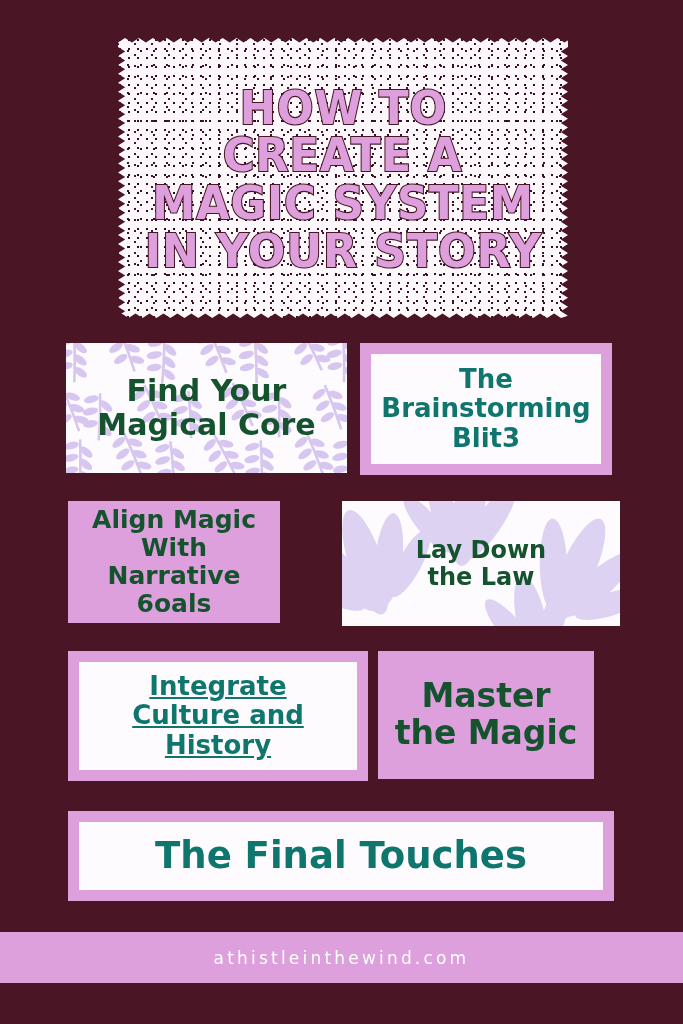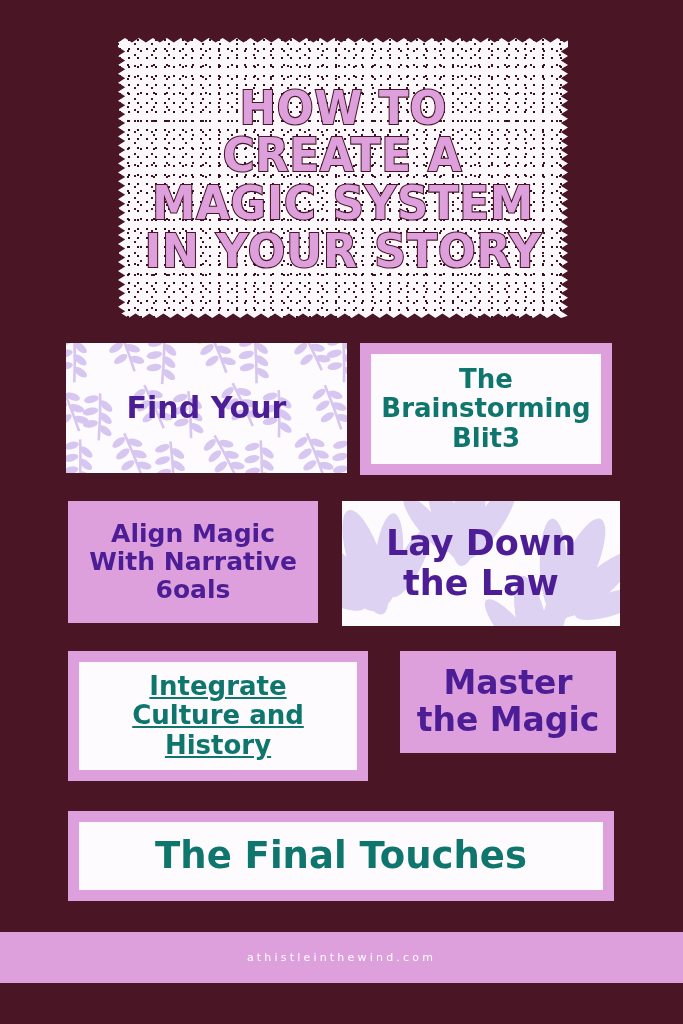--- a/index.html
+++ b/index.html
@@ -148,21 +148,21 @@
   
   .style-sprig {
     background-color: #fdfbfe;
   }
   .sprig-layer {
     position: absolute;
     inset: -10px;
     z-index: 1;
     opacity: 1;
   }
-  .txt-dark { color: #4c1d95; }
+  .txt-dark { color: #14532d; }
   .txt-orchid { color: #0f766e; }
 
   
   .style-frond { background-color: #fdfbfe; }
   .frond-layer { position: absolute; inset: -8px; z-index: 1; }
 
   
   .style-solid { background-color: #dda0dd; }
 
   
@@ -179,21 +179,21 @@
     width: 683px;
     height: 51px;
     background: #dda0dd;
     display: flex;
     align-items: center;
     justify-content: center;
   }
   .footer-text {
     color: #ffffff;
     font-family: "DejaVu Sans", sans-serif;
-    font-size: 11px;
+    font-size: 17px;
     letter-spacing: 3.2px;
     font-weight: 400;
   }
 </style>
 </head>
 <body>
 
 <div class="pin">
 
   <div class="title-block">
@@ -240,35 +240,36 @@
           <use href="#sprig" x="24" y="106" transform="rotate(13 24 106)"></use>
           <use href="#sprig" x="68" y="100" transform="rotate(-10 68 100)"></use>
           <use href="#sprig" x="114" y="108" transform="rotate(8 114 108)"></use>
           <use href="#sprig" x="158" y="102" transform="rotate(-15 158 102)"></use>
           <use href="#sprig" x="204" y="107" transform="rotate(11 204 107)"></use>
           <use href="#sprig" x="250" y="100" transform="rotate(-9 250 100)"></use>
           <use href="#sprig" x="292" y="105" transform="rotate(12 292 105)"></use>
         </svg>
         <div class="card-label txt-dark" style="font-size:30px;">
           <span>Find Your</span><br>
+          <span>Magical Core</span>
         </div>
       </div>
 
       <div class="card style-bordered" style="left:360px;top:0px;width:252px;height:132px;">
         <div class="card-label txt-orchid" style="font-size:26px;">
           <span>The</span><br>
           <span>Brainstorming</span><br>
           <span>Blit3</span>
         </div>
       </div>
     </div>
 
     <div class="row" style="top:158px;height:130px;">
 
-      <div class="card style-solid" style="left:68px;top:0px;width:250px;height:122px;">
+      <div class="card style-solid" style="left:68px;top:0px;width:212px;height:122px;">
         <div class="card-label txt-dark" style="font-size:25px;">
           <span>Align Magic</span><br>
           <span>With Narrative</span><br>
           <span>6oals</span>
         </div>
       </div>
 
       <div class="card style-frond" style="left:342px;top:0px;width:278px;height:125px;">
         <svg class="frond-layer" viewBox="0 0 280 130" preserveAspectRatio="xMidYMid slice">
           <g fill="#ded2f2">
@@ -291,38 +292,38 @@
               <ellipse cx="23" cy="4" rx="13" ry="45" transform="rotate(25 23 4)"></ellipse>
               <ellipse cx="42" cy="16" rx="11" ry="36" transform="rotate(48 42 16)"></ellipse>
             </g>
             <g transform="translate(188,122) rotate(-12)">
               <ellipse cx="0" cy="0" rx="14" ry="44"></ellipse>
               <ellipse cx="-20" cy="5" rx="11" ry="38" transform="rotate(-28 -20 5)"></ellipse>
               <ellipse cx="20" cy="4" rx="11" ry="38" transform="rotate(28 20 4)"></ellipse>
             </g>
           </g>
         </svg>
-        <div class="card-label txt-dark" style="font-size:35px;">
+        <div class="card-label txt-dark" style="font-size:24px;">
           <span>Lay Down</span><br>
           <span>the Law</span>
         </div>
       </div>
     </div>
 
     <div class="row" style="top:308px;height:135px;">
 
       <div class="card style-bordered" style="left:68px;top:0px;width:300px;height:130px;">
         <div class="card-label txt-orchid" style="font-size:26px;text-decoration:underline;">
           <span>Integrate</span><br>
           <span>Culture and</span><br>
           <span>History</span>
         </div>
       </div>
 
-      <div class="card style-solid" style="left:400px;top:0px;width:216px;height:102px;">
+      <div class="card style-solid" style="left:378px;top:0px;width:216px;height:128px;">
         <div class="card-label txt-dark" style="font-size:33px;">
           <span>Master</span><br>
           <span>the Magic</span>
         </div>
       </div>
     </div>
 
     <div class="row" style="top:468px;height:95px;padding-left:16px;">
       <div class="card style-bordered" style="left:68px;top:0px;width:546px;height:90px;">
         <div class="card-label txt-orchid" style="font-size:37px;">

